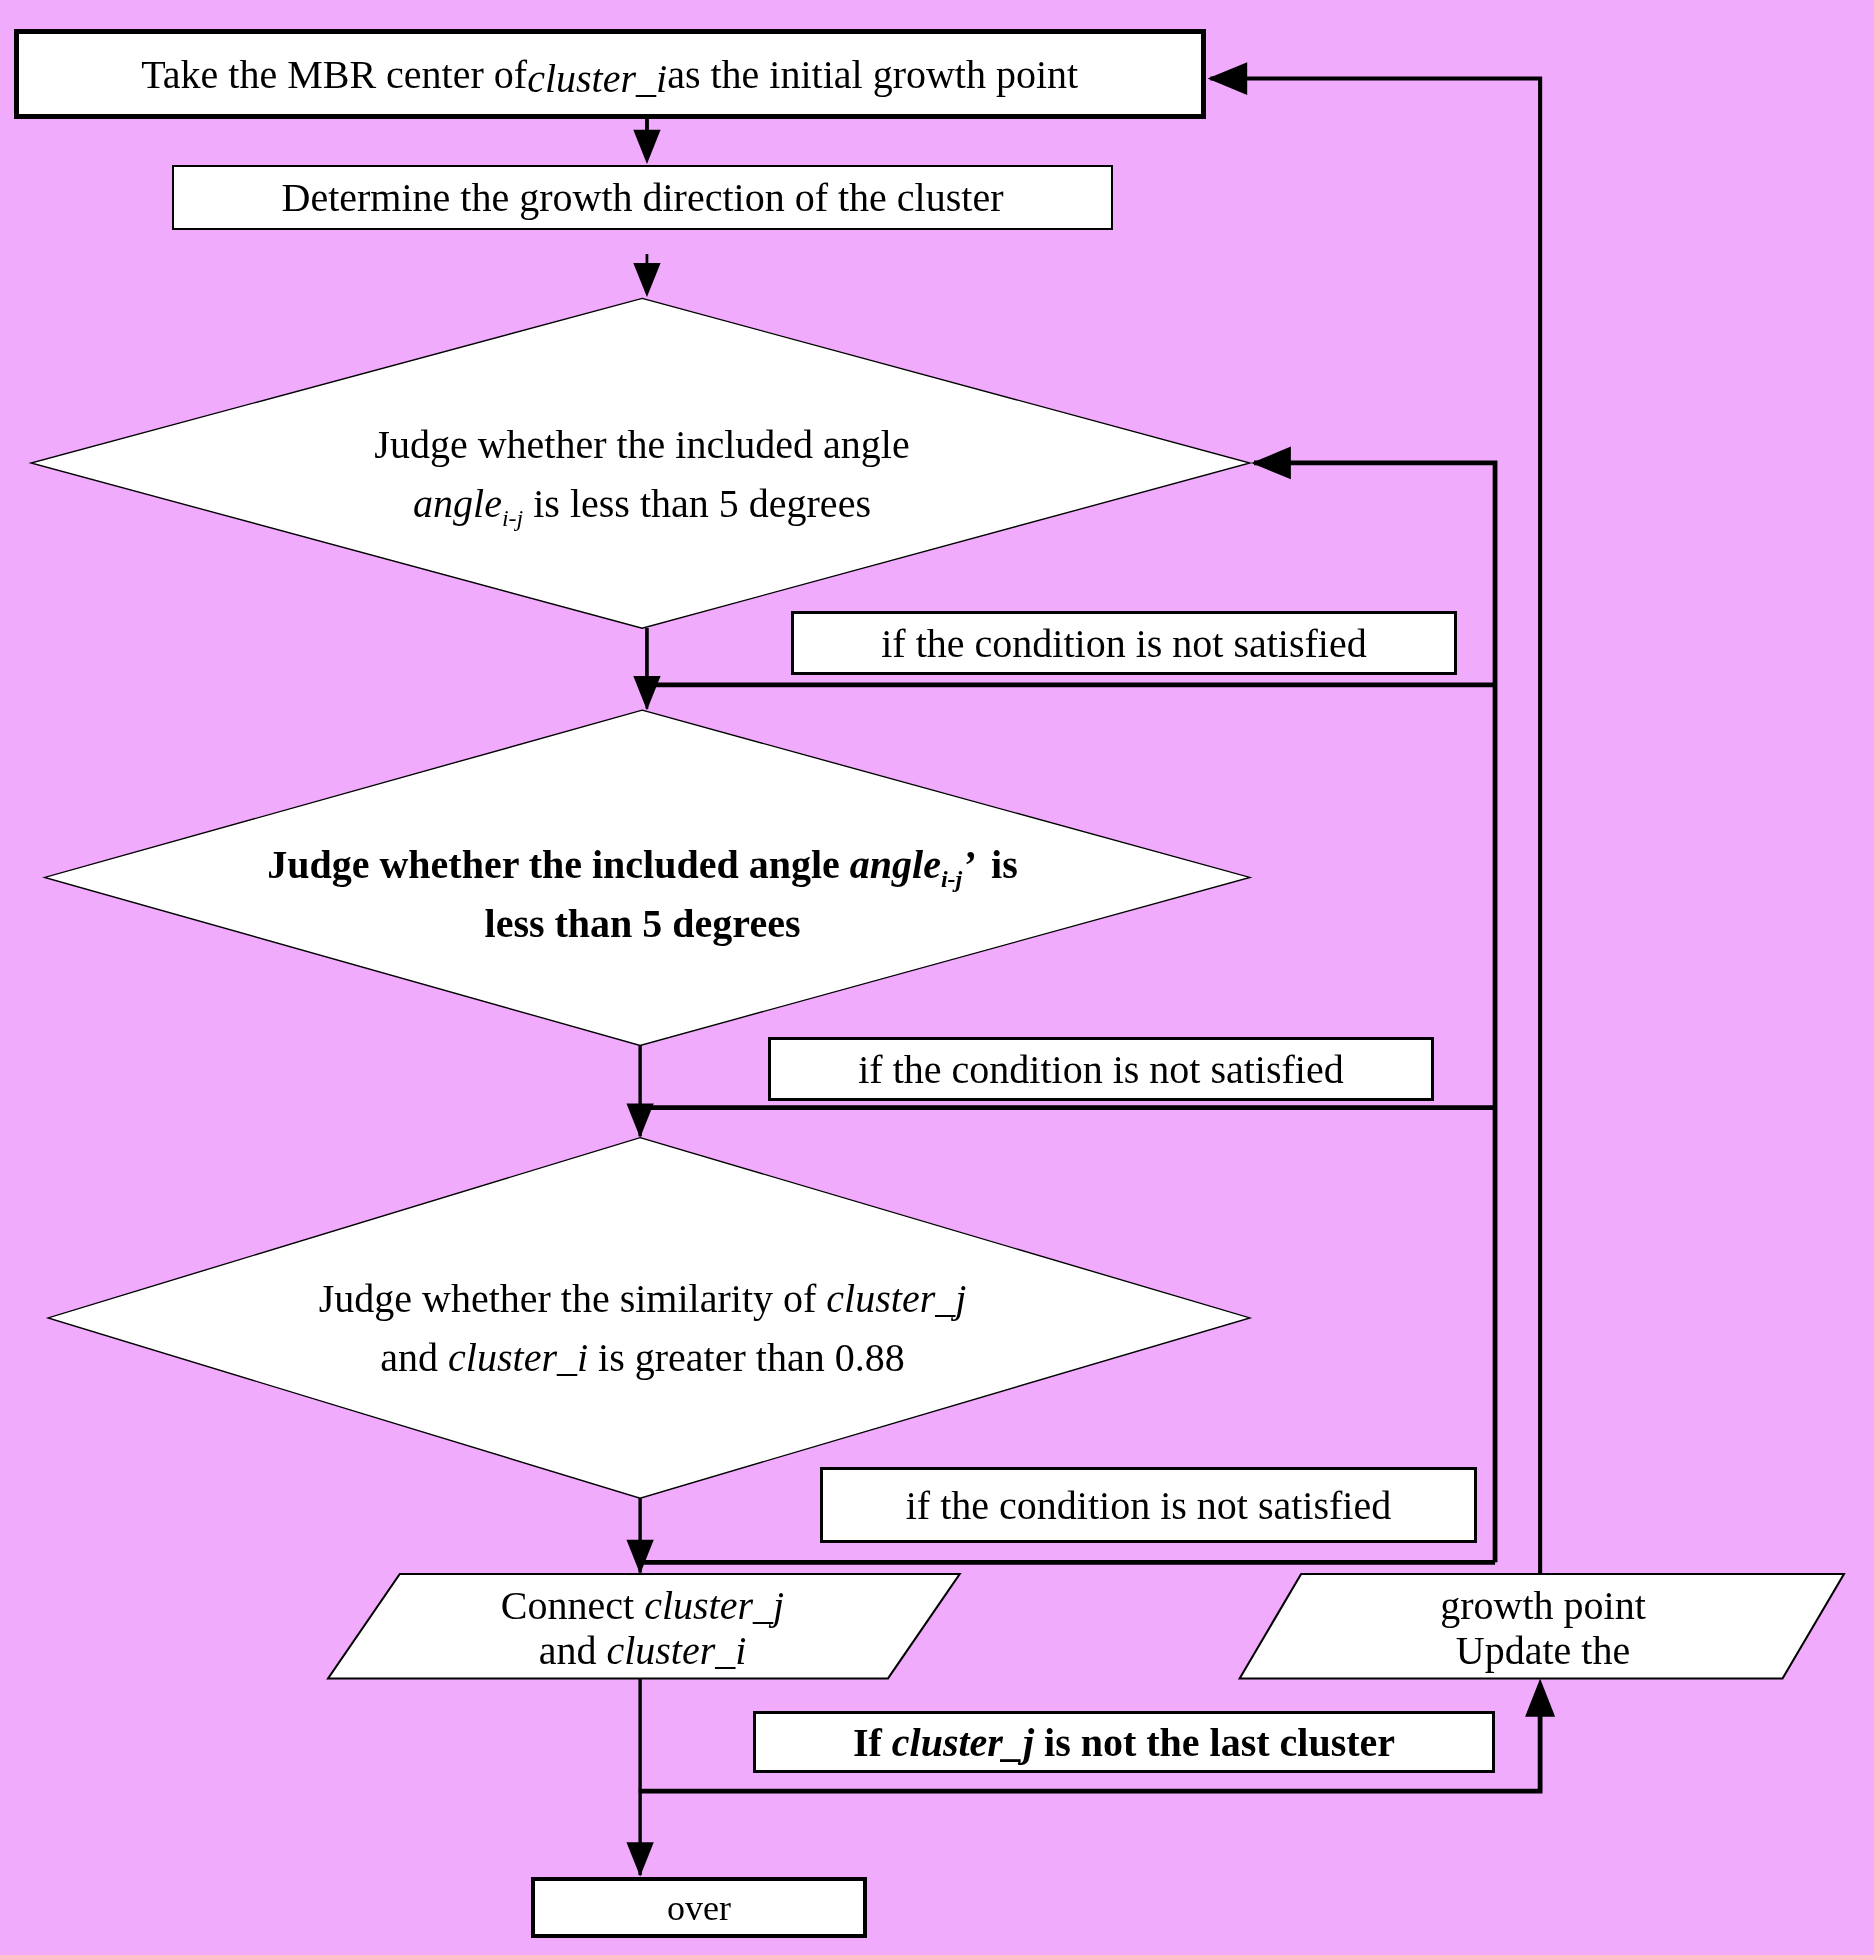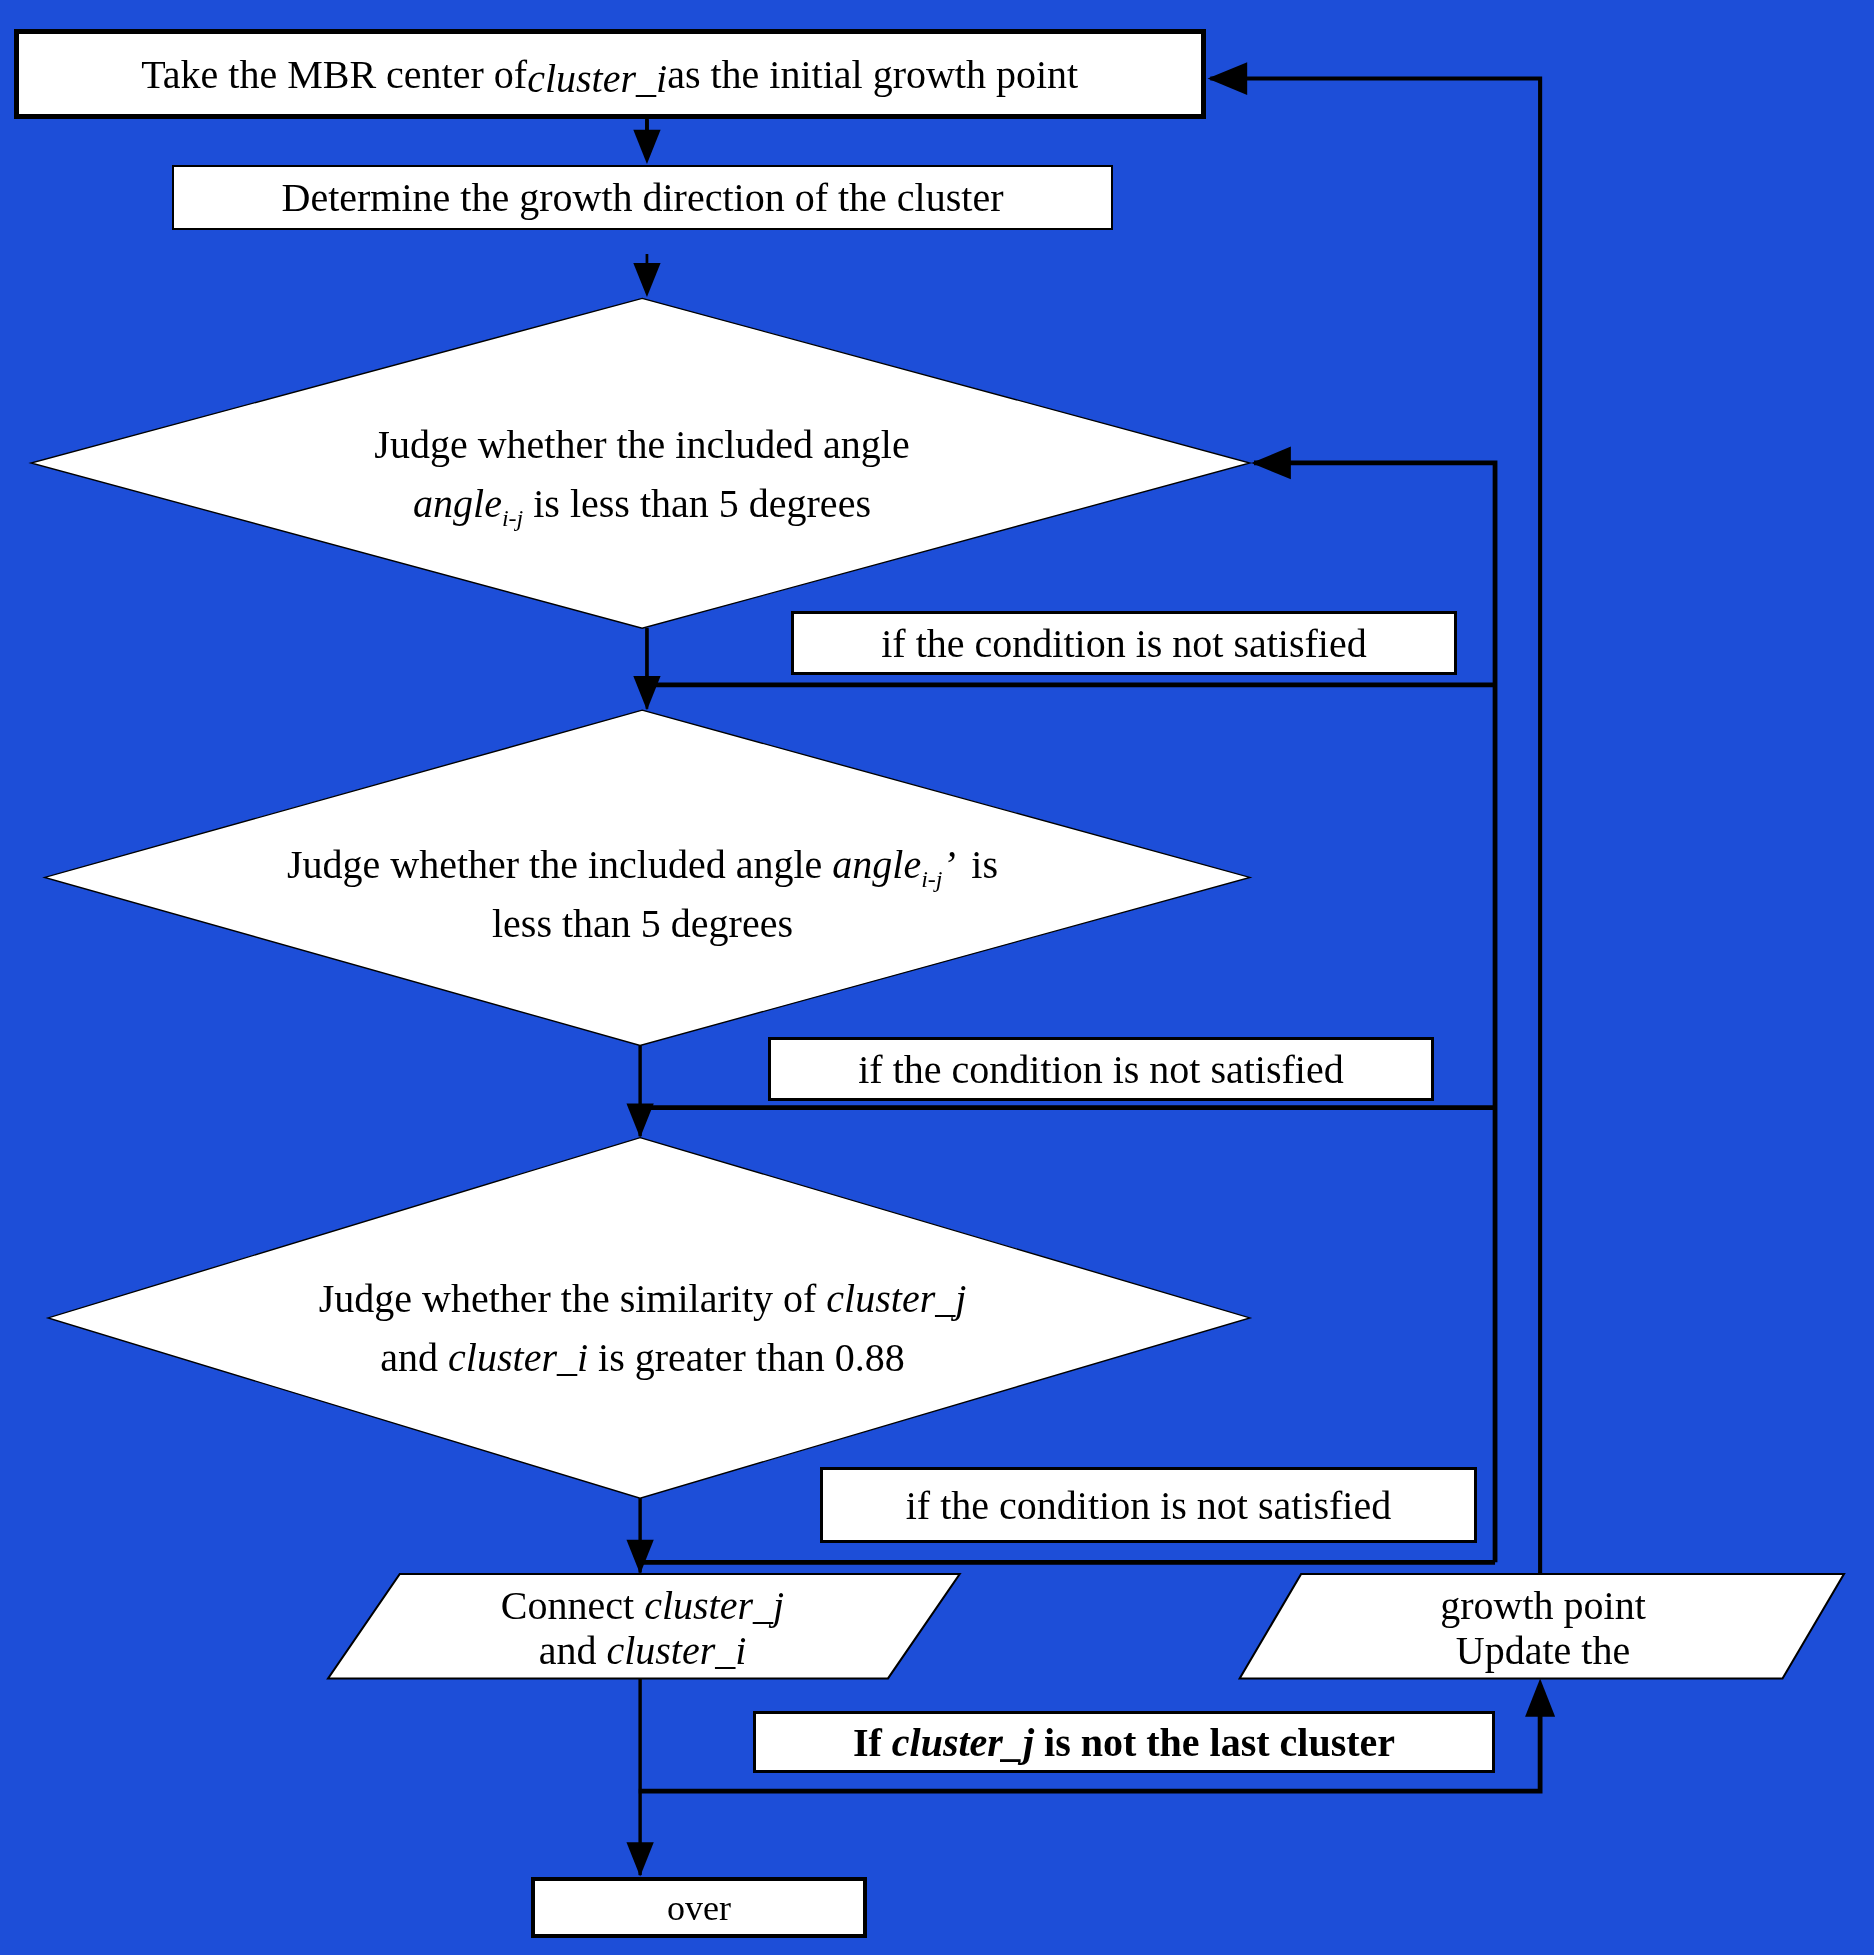--- a/index.html
+++ b/index.html
@@ -1,19 +1,19 @@
 <!DOCTYPE html>
 <html style="font-size:11px"><head>
 <meta charset="utf-8">
 <style>
   html,body{margin:0;padding:0;background:#ffffff;}
   #canvas{
     position:relative;
     width:1875px;height:1955px;
-    background:#1d4ed8;
+    background:#f0abfc;
     font-family:"Liberation Serif", serif;
     color:#000;
   }
   #wires{position:absolute;left:0;top:0;width:1875px;height:1955px;}
   .node{
     position:absolute;
     display:flex;align-items:center;justify-content:center;
     text-align:center;
     background:#ffffff;
     box-sizing:border-box;
@@ -110,21 +110,21 @@
     </div>
     <div>
       <span class="v">angle</span><sub class="v">i-j</sub><span> is less than 5 degrees</span>
     </div>
   </div>
 
   <div class="node condbox" style="left:791px;top:611px;width:666px;height:64px;">
     <span>if the condition is not satisfied</span>
   </div>
 
-  <div class="freetext" style="left:96px;top:835px;width:1093px;">
+  <div class="freetext" style="left:96px;top:835px;width:1093px;font-weight:bold;">
     <div>
       <span>Judge whether the included angle </span><span class="v">angle</span><sub class="v">i-j</sub><span class="prime">’</span><span>  is</span>
     </div>
     <div>
       <span>less than 5 degrees</span>
     </div>
   </div>
 
   <div class="node condbox" style="left:768px;top:1037px;width:666px;height:64px;">
     <span>if the condition is not satisfied</span>

